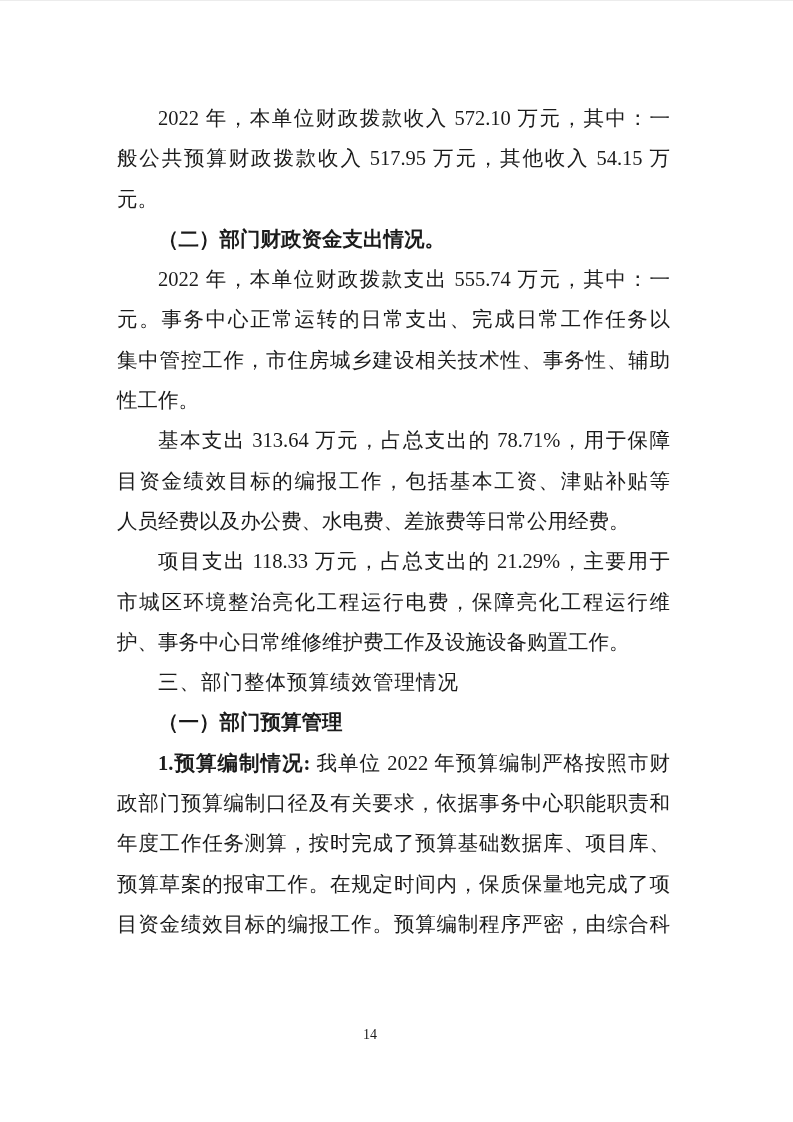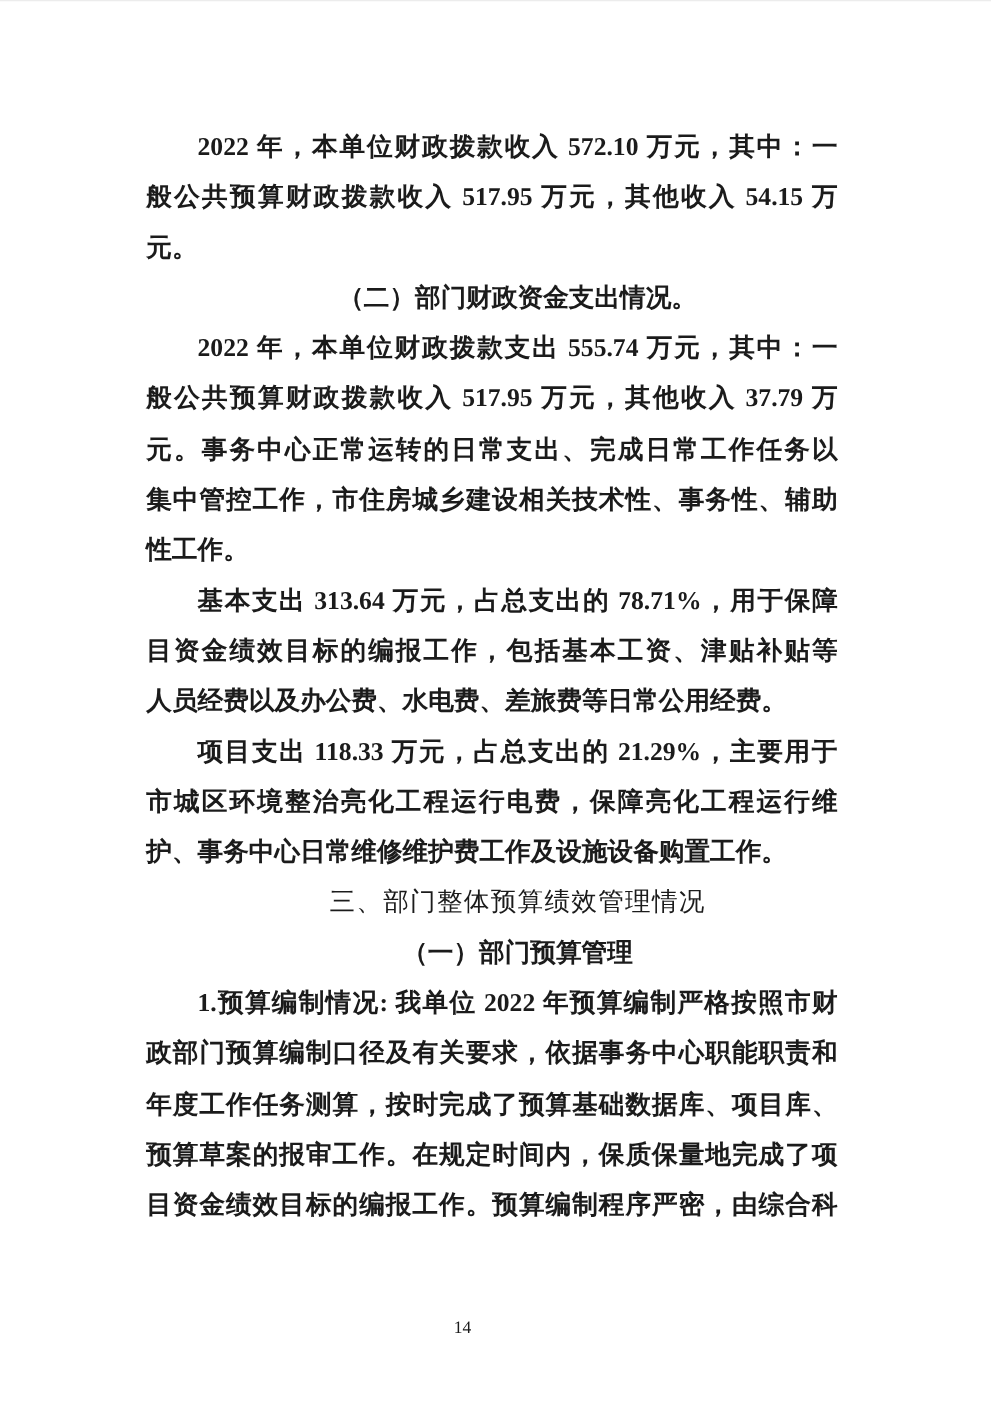--- a/index.html
+++ b/index.html
@@ -30,56 +30,53 @@
     line-height: 40.3px;
     text-align: left;
     white-space: normal;
   }
   .line.justify {
     text-align: justify;
     text-align-last: justify;
   }
   .line.indent {
     text-indent: 2em;
-    text-align: center;
   }
   .seg-body {
-    font-weight: bold;
+    font-weight: normal;
   }
   .seg-bold {
     font-weight: bold;
   }
   .seg-hei {
     font-family: "Liberation Sans", "DejaVu Sans", sans-serif;
     font-weight: 500;
     letter-spacing: 1px;
   }
   .footer {
     position: absolute;
     top: 1026px;
     left: 0;
     width: 740px;
     text-align: center;
     font-family: "Liberation Serif", "DejaVu Serif", serif;
     font-size: 14px;
     color: #1b1b1b;
-    margin-top: 28px;
   }
 </style>
 </head>
 <body>
 
 <div class="page">
   <div class="doc" id="doc">
       <div class="line justify indent"><span class="seg-body">2022 年，本单位财政拨款收入 572.10 万元，其中：一</span></div>
       <div class="line justify"><span class="seg-body">般公共预算财政拨款收入 517.95 万元，其他收入 54.15 万</span></div>
       <div class="line"><span class="seg-body">元。</span></div>
       <div class="line indent"><span class="seg-bold">（二）部门财政资金支出情况。</span></div>
       <div class="line justify indent"><span class="seg-body">2022 年，本单位财政拨款支出 555.74 万元，其中：一</span></div>
-      <div class="line justify"><span class="seg-body">般公共预算财政拨款收入 517.95 万元，其他收入 37.79 万</span></div>
       <div class="line justify"><span class="seg-body">元。事务中心正常运转的日常支出、完成日常工作任务以</span></div>
       <div class="line justify"><span class="seg-body">集中管控工作，市住房城乡建设相关技术性、事务性、辅助</span></div>
       <div class="line"><span class="seg-body">性工作。</span></div>
       <div class="line justify indent"><span class="seg-body">基本支出 313.64 万元，占总支出的 78.71%，用于保障</span></div>
       <div class="line justify"><span class="seg-body">目资金绩效目标的编报工作，包括基本工资、津贴补贴等</span></div>
       <div class="line"><span class="seg-body">人员经费以及办公费、水电费、差旅费等日常公用经费。</span></div>
       <div class="line justify indent"><span class="seg-body">项目支出 118.33 万元，占总支出的 21.29%，主要用于</span></div>
       <div class="line justify"><span class="seg-body">市城区环境整治亮化工程运行电费，保障亮化工程运行维</span></div>
       <div class="line"><span class="seg-body">护、事务中心日常维修维护费工作及设施设备购置工作。</span></div>
       <div class="line indent"><span class="seg-hei">三、部门整体预算绩效管理情况</span></div>

